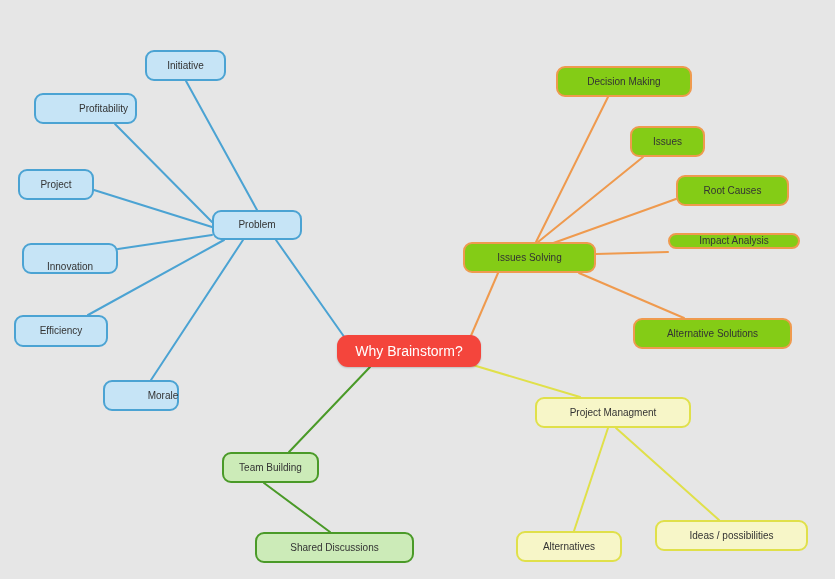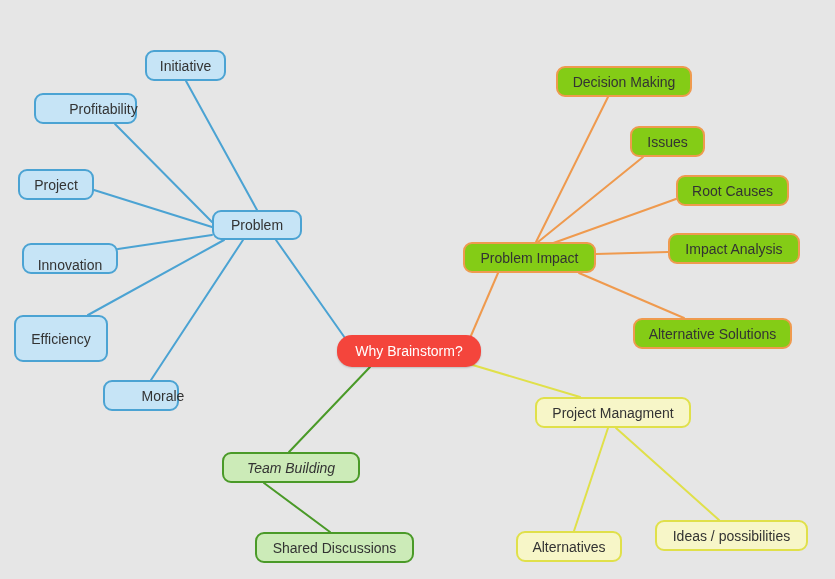--- a/index.html
+++ b/index.html
@@ -30,21 +30,21 @@
   }
   .node {
     position: absolute;
     box-sizing: border-box;
     display: flex;
     align-items: center;
     justify-content: center;
     border-radius: 9px;
     border-width: 2px;
     border-style: solid;
-    font-size: 14px;
+    font-size: 10px;
     line-height: 1;
     white-space: nowrap;
     color: #333333;
     cursor: pointer;
     user-select: none;
   }
   .node.root {
     border-radius: 11px;
     color: #ffffff;
     font-size: 14px;
@@ -75,63 +75,63 @@
       <line x1="545" y1="246" x2="676" y2="199" stroke="#ef9a4e" stroke-width="2" stroke-linecap="round"></line>
       <line x1="596" y1="254" x2="668" y2="252" stroke="#ef9a4e" stroke-width="2" stroke-linecap="round"></line>
       <line x1="579" y1="273" x2="684" y2="318" stroke="#ef9a4e" stroke-width="2" stroke-linecap="round"></line>
       <line x1="370" y1="367" x2="289" y2="452" stroke="#4a9a28" stroke-width="2" stroke-linecap="round"></line>
       <line x1="264" y1="483" x2="330" y2="532" stroke="#4a9a28" stroke-width="2" stroke-linecap="round"></line>
       <line x1="466" y1="363" x2="580" y2="397" stroke="#e0e04a" stroke-width="2" stroke-linecap="round"></line>
       <line x1="608" y1="428" x2="574" y2="531" stroke="#e0e04a" stroke-width="2" stroke-linecap="round"></line>
       <line x1="616" y1="428" x2="719" y2="520" stroke="#e0e04a" stroke-width="2" stroke-linecap="round"></line>
     </svg>
   <div id="node-layer">
-      <div class="node red root" style="left: 337px; top: 335px; width: 144px; height: 32px; border-radius: 15px;">
+      <div class="node red root" style="left: 337px; top: 335px; width: 144px; height: 32px;">
         <span>Why Brainstorm?</span>
       </div>
       <div class="node blue" style="left: 212px; top: 210px; width: 90px; height: 30px;">
         <span>Problem</span>
       </div>
       <div class="node blue" style="left: 145px; top: 50px; width: 81px; height: 31px;">
         <span>Initiative</span>
       </div>
       <div class="node blue" style="left: 34px; top: 93px; width: 103px; height: 31px; padding-left: 36px;">
         <span>Profitability</span>
       </div>
       <div class="node blue" style="left: 18px; top: 169px; width: 76px; height: 31px;">
         <span>Project</span>
       </div>
       <div class="node blue" style="left: 22px; top: 243px; width: 96px; height: 31px; align-items: flex-end;">
         <span>Innovation</span>
       </div>
-      <div class="node blue" style="left: 14px; top: 315px; width: 94px; height: 47px;">
+      <div class="node blue" style="left: 14px; top: 315px; width: 94px; height: 32px;">
         <span>Efficiency</span>
       </div>
       <div class="node blue" style="left: 103px; top: 380px; width: 76px; height: 31px; padding-left: 44px;">
         <span>Morale</span>
       </div>
       <div class="node orange" style="left: 463px; top: 242px; width: 133px; height: 31px;">
-        <span>Problem Impact</span>
+        <span>Issues Solving</span>
       </div>
       <div class="node orange" style="left: 556px; top: 66px; width: 136px; height: 31px;">
         <span>Decision Making</span>
       </div>
       <div class="node orange" style="left: 630px; top: 126px; width: 75px; height: 31px;">
         <span>Issues</span>
       </div>
       <div class="node orange" style="left: 676px; top: 175px; width: 113px; height: 31px;">
         <span>Root Causes</span>
       </div>
-      <div class="node orange" style="left: 668px; top: 233px; width: 132px; height: 31px; align-items: center;">
+      <div class="node orange" style="left: 668px; top: 233px; width: 132px; height: 16px; align-items: center;">
         <span>Impact Analysis</span>
       </div>
       <div class="node orange" style="left: 633px; top: 318px; width: 159px; height: 31px;">
         <span>Alternative Solutions</span>
       </div>
-      <div class="node green" style="left: 222px; top: 452px; width: 138px; height: 31px; font-style: italic;">
+      <div class="node green" style="left: 222px; top: 452px; width: 97px; height: 31px;">
         <span>Team Building</span>
       </div>
       <div class="node green" style="left: 255px; top: 532px; width: 159px; height: 31px;">
         <span>Shared Discussions</span>
       </div>
       <div class="node yellow" style="left: 535px; top: 397px; width: 156px; height: 31px;">
         <span>Project Managment</span>
       </div>
       <div class="node yellow" style="left: 516px; top: 531px; width: 106px; height: 31px;">
         <span>Alternatives</span>

